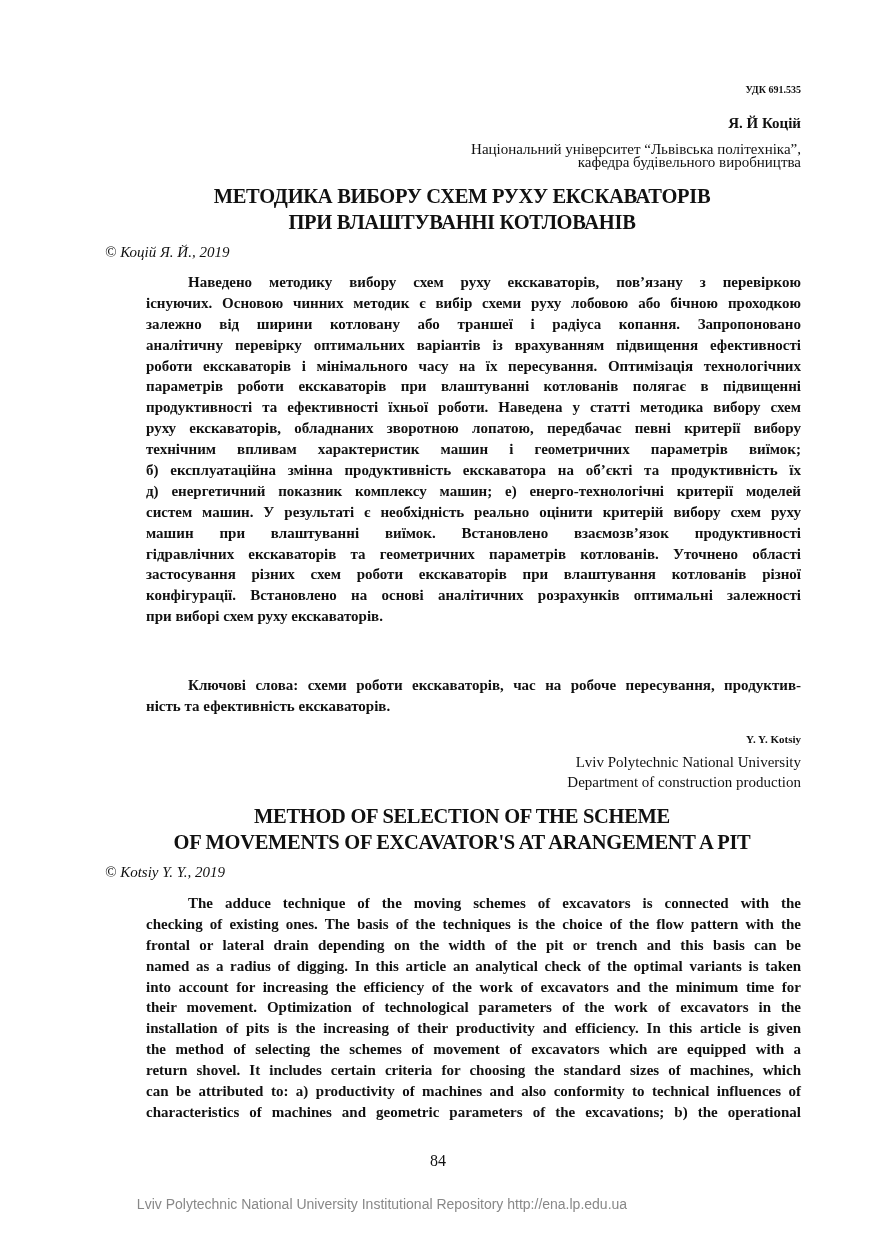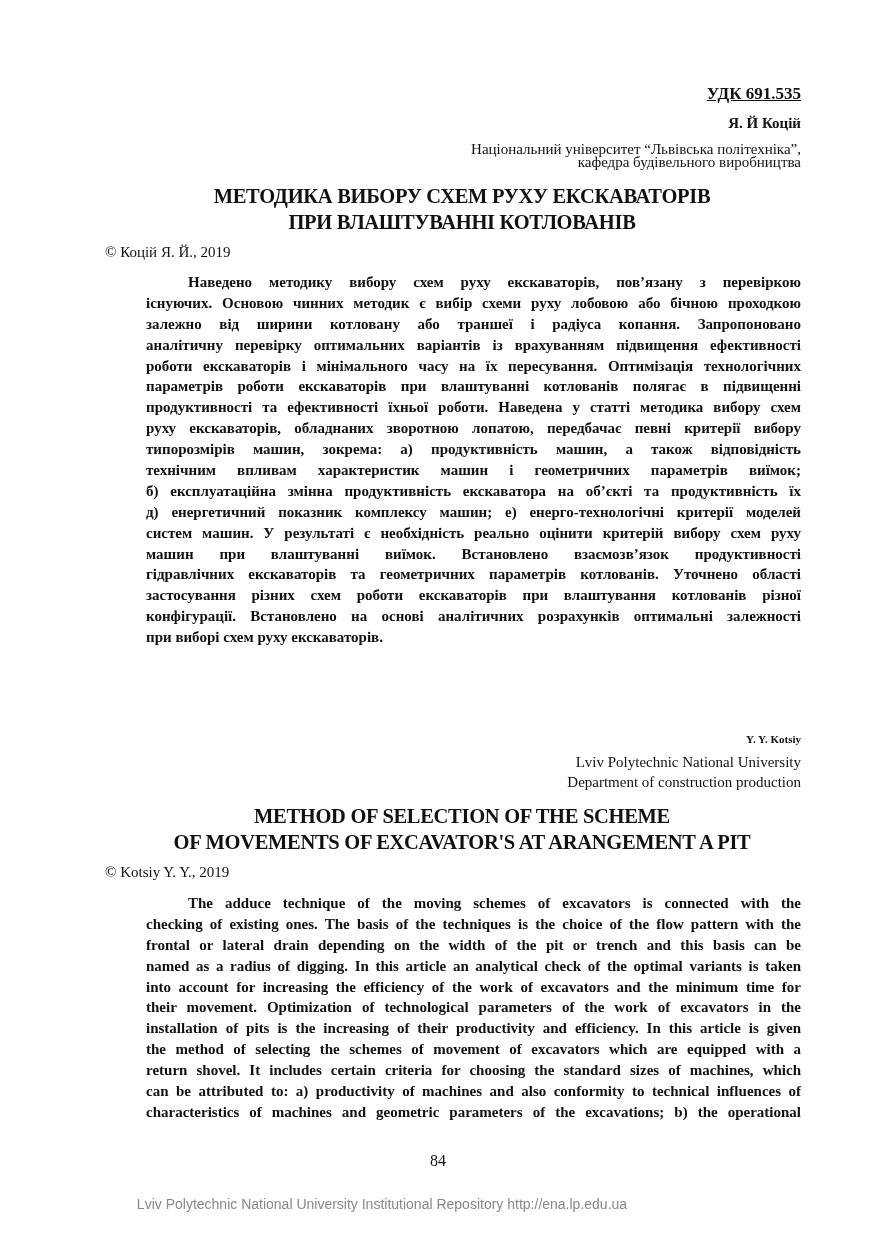--- a/index.html
+++ b/index.html
@@ -1,29 +1,29 @@
 <!DOCTYPE html>
 <html><head>
 <meta charset="utf-8">
 <style>
   html, body { margin: 0; padding: 0; background: #ffffff; }
   body { width: 876px; height: 1240px; position: relative; overflow: hidden;
          font-family: "Liberation Serif", "DejaVu Serif", serif; color: #111111; }
   .page { position: absolute; left: 0; top: 0; width: 876px; height: 1240px; }
   .right { position: absolute; right: 75px; text-align: right; white-space: nowrap; }
-  .udk { top: 84px; font-size: 17px; font-weight: bold; text-decoration: underline; }
+  .udk { top: 84px; font-size: 10px; font-weight: bold; }
   .author-ua { top: 115px; font-size: 15px; font-weight: bold; }
   .aff { font-size: 15px; }
   .aff1 { top: 141px; margin-left: 10px; }
   .aff2 { top: 154px; }
   .title { position: absolute; left: 0; width: 876px; text-align: center;
            font-weight: bold; font-size: 20.5px; letter-spacing: -0.3px; line-height: 26px; }
   .title-ua { top: 183px; }
   .title-en { top: 803px; }
-  .copy { position: absolute; left: 105px; font-size: 15px; }
+  .copy { position: absolute; left: 105px; font-style: italic; font-size: 15px; }
   .copy-ua { top: 244px; }
   .copy-en { top: 864px; }
   .abstract { position: absolute; left: 146px; width: 655px; font-weight: bold;
               font-size: 15px; line-height: 20.9px; }
   .abstract .ln { display: block; text-align: justify; text-align-last: justify;
                   white-space: nowrap; height: 20.9px; overflow: visible; }
   .abstract .ln.first { text-indent: 42px; }
   .abstract .ln.last { text-align-last: left; }
   .abstract-ua { top: 272px; }
   .keywords { top: 675px; }
@@ -55,32 +55,35 @@
 
   <div class="abstract abstract-ua">
       <span class="ln first">Наведено методику вибору схем руху екскаваторів, пов’язану з перевіркою</span>
       <span class="ln">існуючих. Основою чинних методик є вибір схеми руху лобовою або бічною проходкою</span>
       <span class="ln">залежно від ширини котловану або траншеї і радіуса копання. Запропоновано</span>
       <span class="ln">аналітичну перевірку оптимальних варіантів із врахуванням підвищення ефективності</span>
       <span class="ln">роботи екскаваторів і мінімального часу на їх пересування. Оптимізація технологічних</span>
       <span class="ln">параметрів роботи екскаваторів при влаштуванні котлованів полягає в підвищенні</span>
       <span class="ln">продуктивності та ефективності їхньої роботи. Наведена у статті методика вибору схем</span>
       <span class="ln">руху екскаваторів, обладнаних зворотною лопатою, передбачає певні критерії вибору</span>
-      <span class="ln">типорозмірів машин, зокрема: а) продуктивність машин, а також відповідність</span>
       <span class="ln">технічним впливам характеристик машин і геометричних параметрів виїмок;</span>
       <span class="ln">б) експлуатаційна змінна продуктивність екскаватора на об’єкті та продуктивність їх</span>
       <span class="ln">д) енергетичний показник комплексу машин; е) енерго-технологічні критерії моделей</span>
       <span class="ln">систем машин. У результаті є необхідність реально оцінити критерій вибору схем руху</span>
       <span class="ln">машин при влаштуванні виїмок. Встановлено взаємозв’язок продуктивності</span>
       <span class="ln">гідравлічних екскаваторів та геометричних параметрів котлованів. Уточнено області</span>
       <span class="ln">застосування різних схем роботи екскаваторів при влаштування котлованів різної</span>
       <span class="ln">конфігурації. Встановлено на основі аналітичних розрахунків оптимальні залежності</span>
       <span class="ln last">при виборі схем руху екскаваторів.</span>
     </div>
 
+  <div class="abstract keywords">
+      <span class="ln first">Ключові слова: схеми роботи екскаваторів, час на робоче пересування, продуктив-</span>
+      <span class="ln last">ність та ефективність екскаваторів.</span>
+    </div>
 
   <div class="right author-en">Y. Y. Kotsiy</div>
   <div class="right aff aff-en1">Lviv Polytechnic National University</div>
   <div class="right aff aff-en2">Department of construction production</div>
 
   <div class="title title-en">
     <span class="ln-wrap">METHOD OF SELECTION OF THE SCHEME</span>
     <span class="ln-wrap">OF MOVEMENTS OF EXCAVATOR'S AT ARANGEMENT A PIT</span>
   </div>
 

